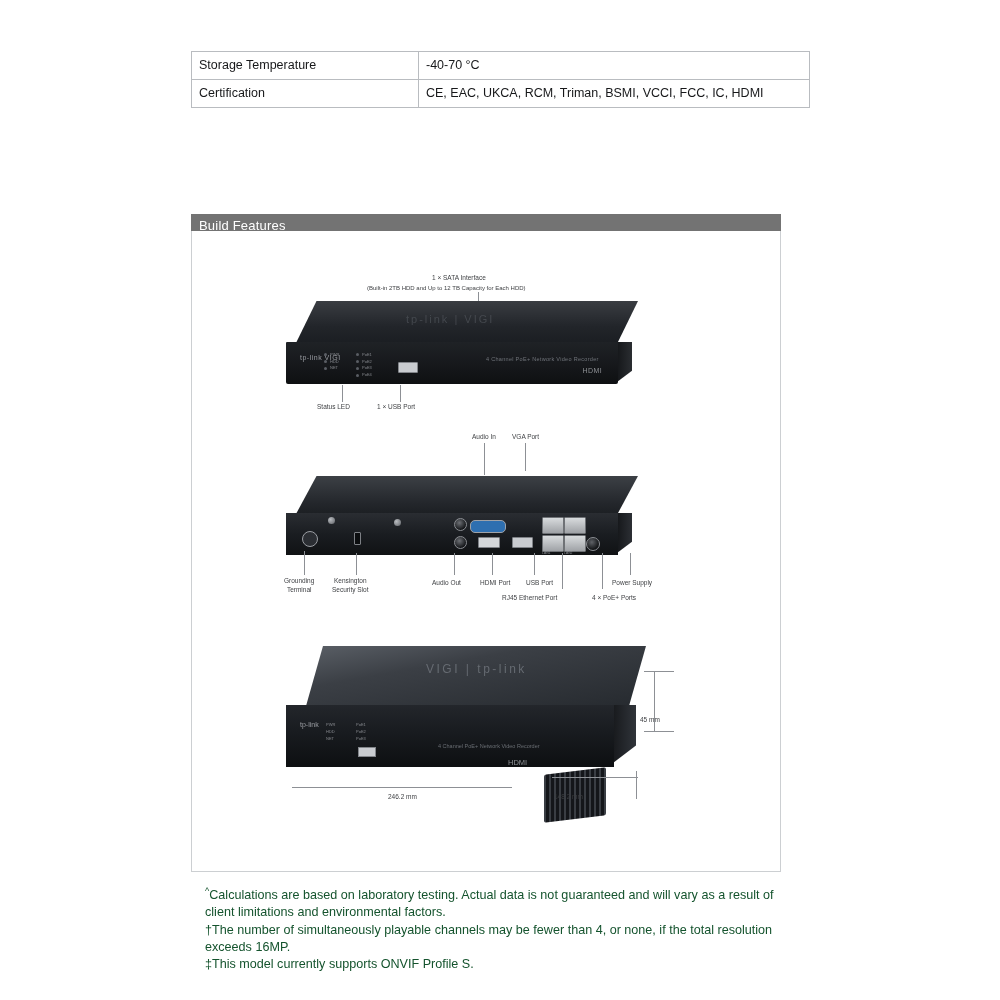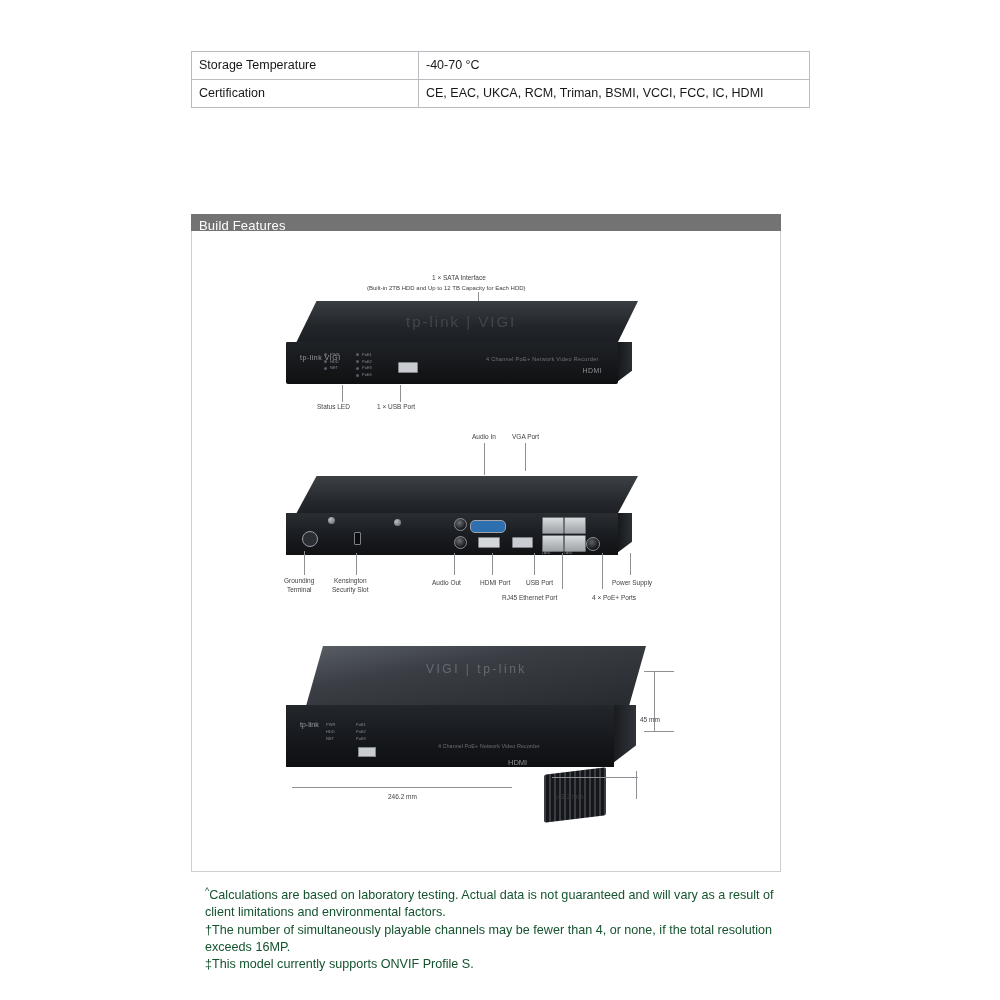--- a/index.html
+++ b/index.html
@@ -135,21 +135,21 @@
   .dev1 .side-shadow {
     position: absolute;
     left: 331px; top: 41px;
     width: 15px; height: 40px;
     background: linear-gradient(90deg,#15171a,#2a2d31);
     clip-path: polygon(0 0, 100% -24%, 100% 72%, 0 100%);
   }
   .dev1 .brand-top {
     position: absolute;
     left: 110px; top: 12px;
-    font-size: 15px;
+    font-size: 11px;
     color: #4b4f55;
     letter-spacing: 2px;
     opacity: .8;
   }
   .dev1 .brand-front {
     position: absolute;
     left: 14px; top: 12px;
     font-size: 7px;
     color: #9a9da2;
     letter-spacing: .5px;

